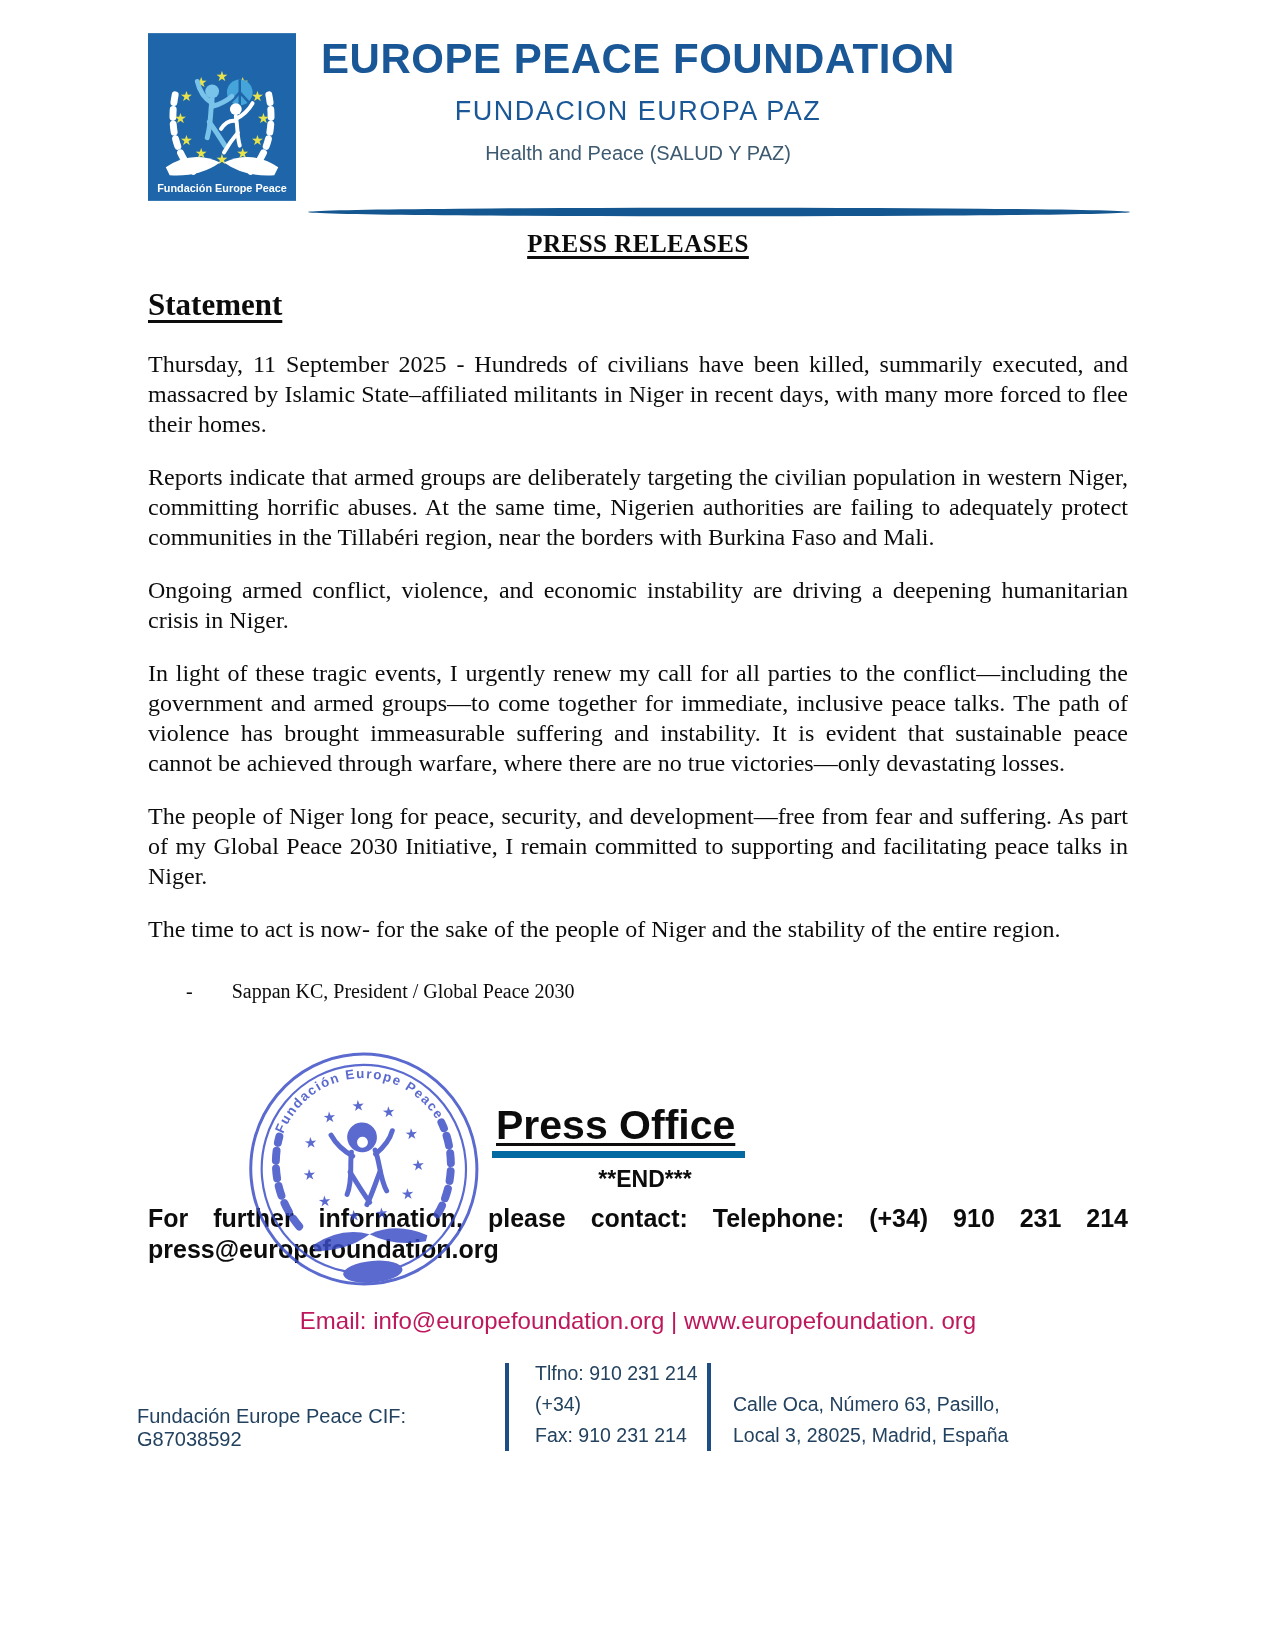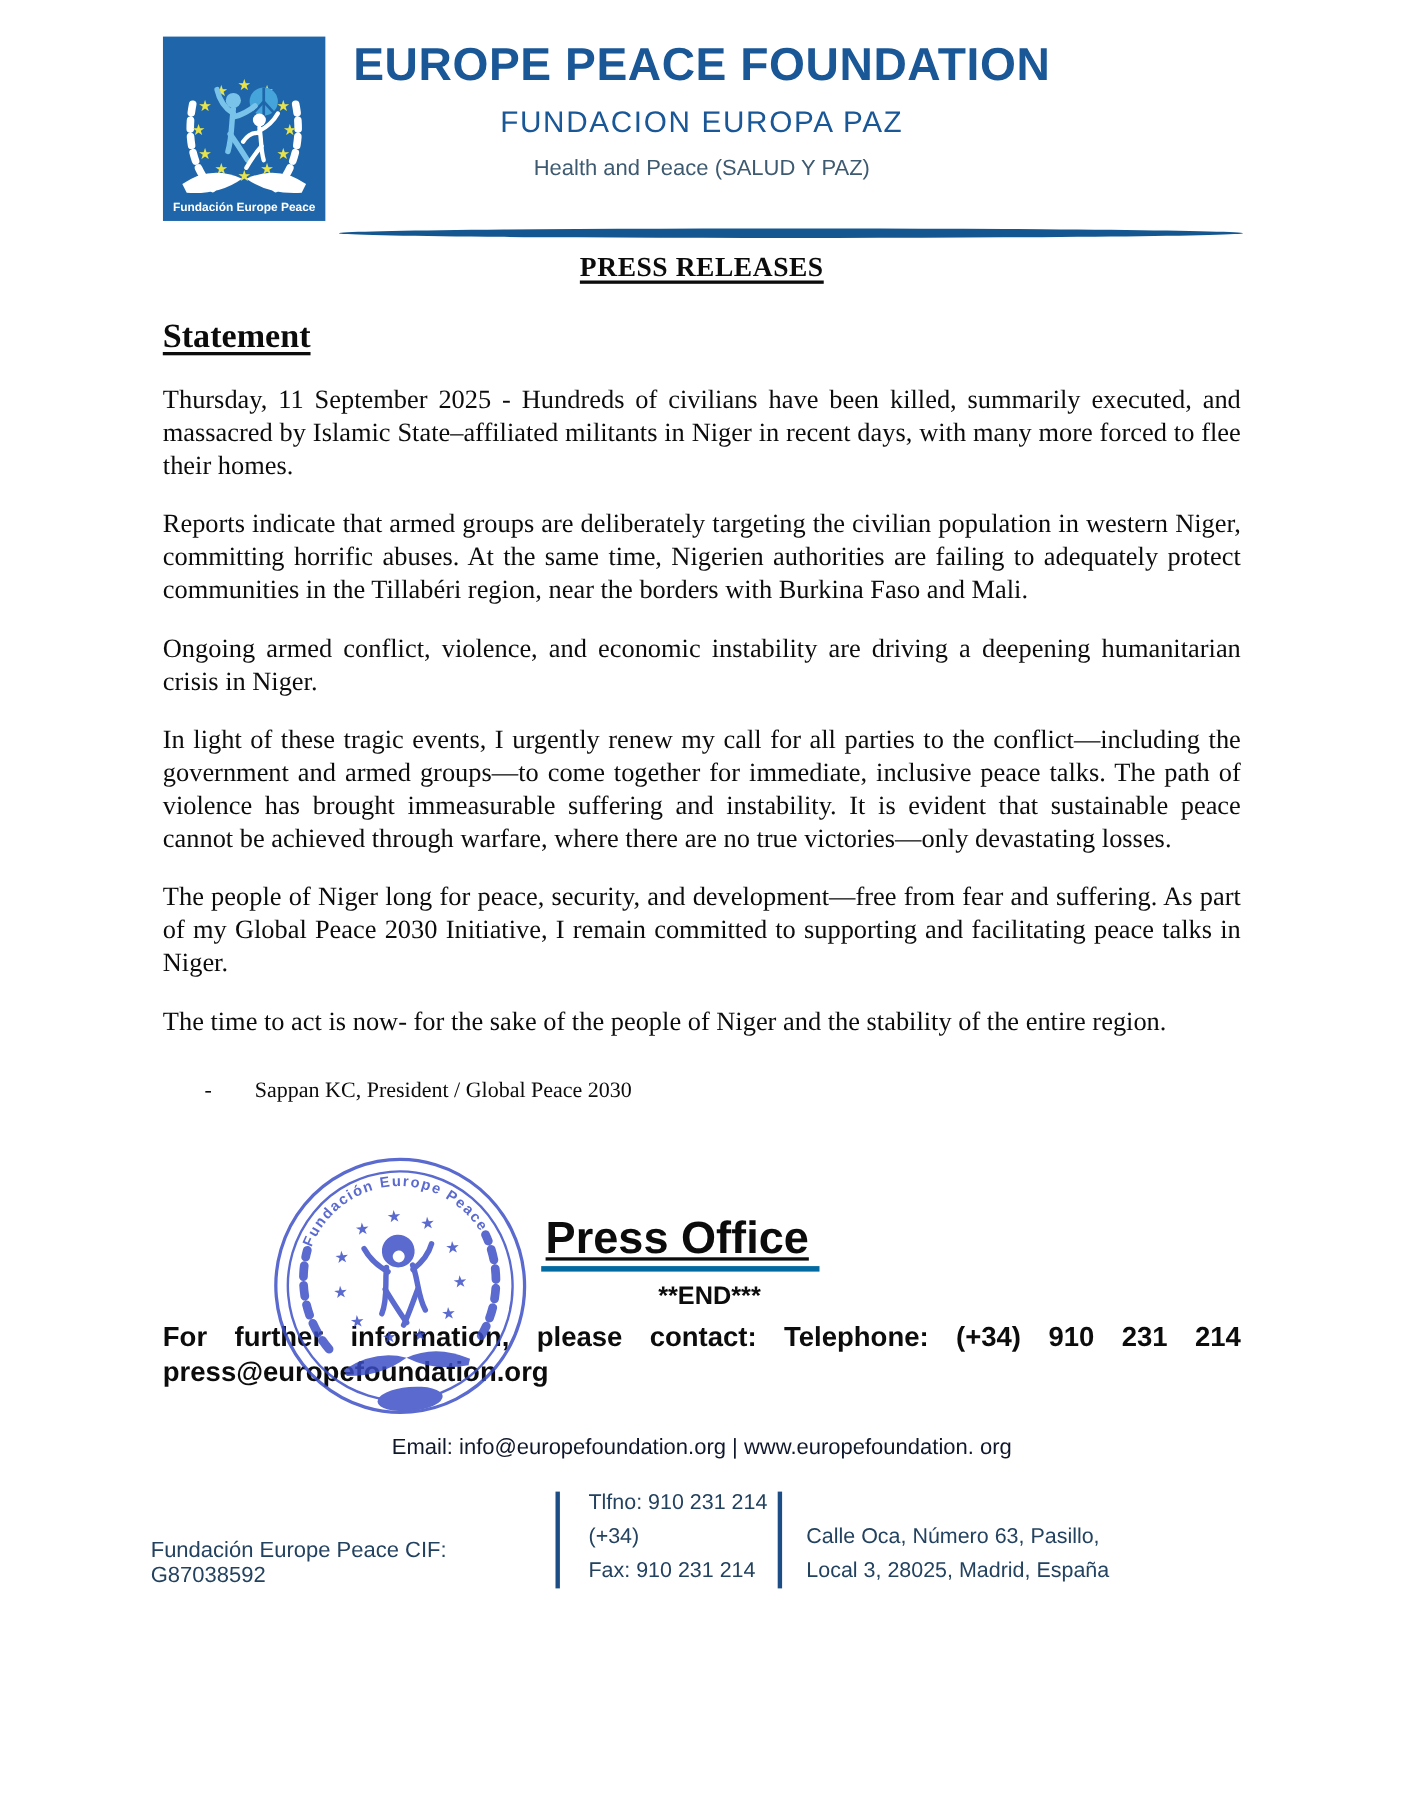--- a/index.html
+++ b/index.html
@@ -40,29 +40,29 @@
   .body-text{margin-top:26px;}
   .body-text p{font-size:24px;line-height:30px;text-align:justify;margin-bottom:23px;font-family:Liberation Serif, serif;}
   .signature{margin-top:36px;font-size:20px;display:flex;}
   .signature .dash{padding-left:38px;}
   .signature .sig-text{padding-left:39px;}
 
   
   .bottom-area{position:relative;margin-top:2px;}
   .stamp{position:absolute;left:97px;top:41px;opacity:.83;transform:rotate(-5deg);pointer-events:none;}
   .press-block{display:inline-block;margin-left:344px;margin-top:98px;
-     border-bottom:5px solid #0369a1;padding:0 10px 3px 4px;font-family:"Liberation Sans",sans-serif;}
+     border-bottom:7px solid #0369a1;padding:0 10px 3px 4px;font-family:"Liberation Sans",sans-serif;}
   .press-office{font-size:41px;font-weight:bold;line-height:1.1;
      text-decoration:underline;text-decoration-thickness:3px;text-underline-offset:4px;}
   .end-marker{margin-top:8px;text-align:center;margin-left:344px;width:306px;
      font-family:"Liberation Sans",sans-serif;font-size:23px;font-weight:bold;}
   .contact{margin-top:10px;font-family:"Liberation Sans",sans-serif;font-size:25px;font-weight:bold;line-height:31px;}
   .contact .jline{text-align:justify;text-align-last:justify;}
   .email-line{margin-top:42px;text-align:center;font-family:"Liberation Sans",sans-serif;
-     font-size:20px;color:#0f172a;}
+     font-size:24px;color:#be185d;}
 
   
   .footer{margin-top:16px;margin-left:-11px;display:flex;align-items:flex-end;
      font-family:"Liberation Sans",sans-serif;color:var(--footer-text);}
   .footer .bar{width:4px;height:88px;background:var(--footer-bar);flex:none;}
   .f-col1{width:368px;font-size:20px;padding-top:8px;}
   .f-col2{width:198px;font-size:19.5px;line-height:31px;padding:7px 0 0 26px;}
   .f-col3{width:312px;font-size:19.5px;line-height:31px;padding:7px 0 0 22px;}
   svg text{font-family:"Liberation Sans",sans-serif;}
 </style>

